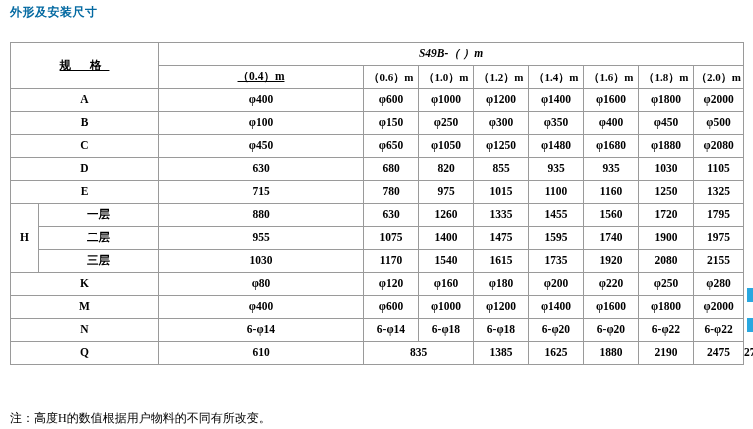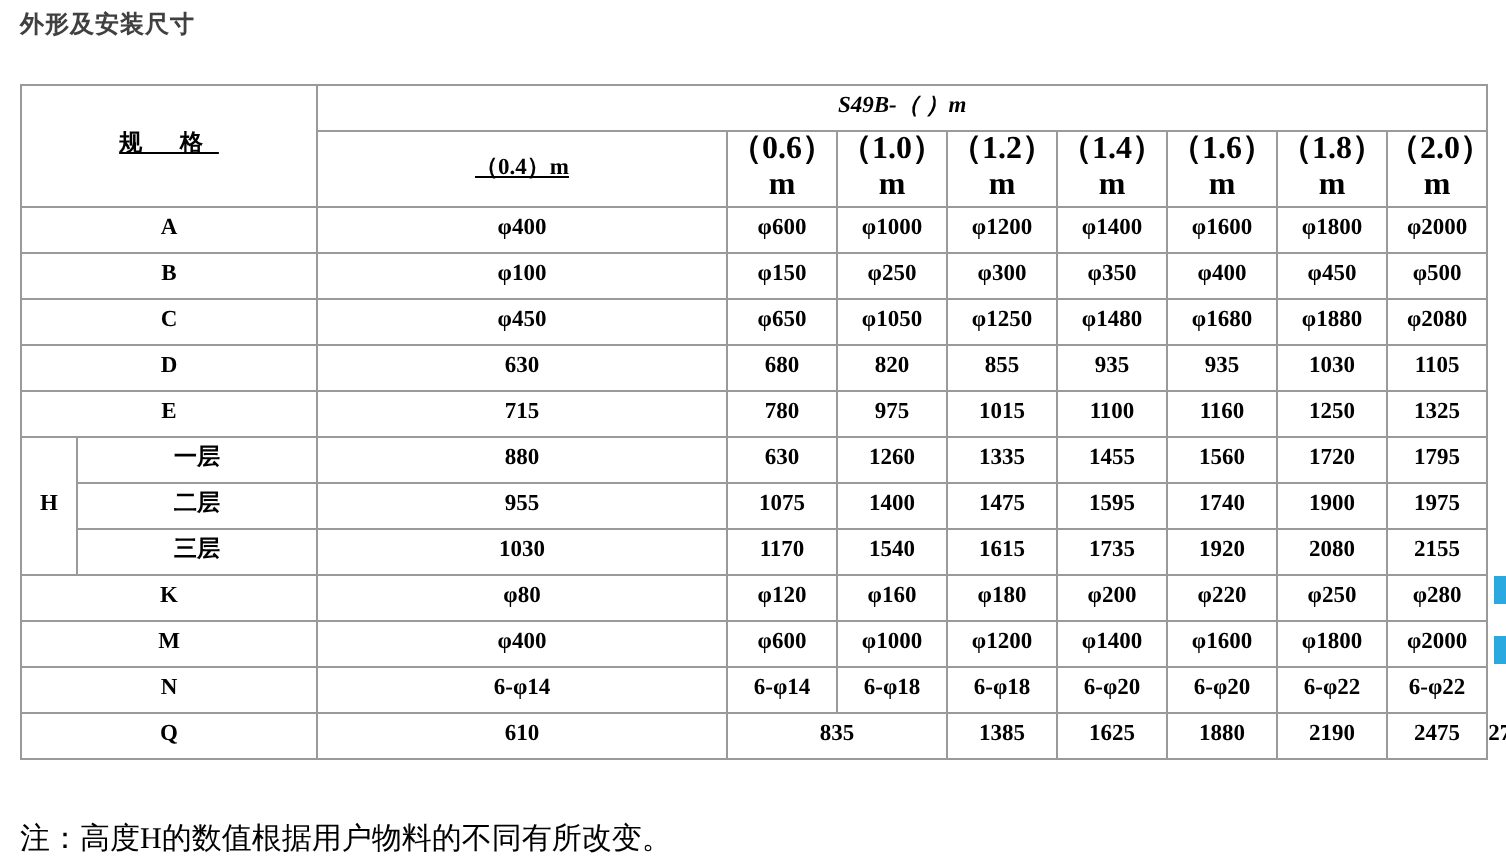--- a/index.html
+++ b/index.html
@@ -14,21 +14,21 @@
     color: #000;
     position: relative;
     overflow: hidden;
   }
   #page-title {
     position: absolute;
     left: 10px;
     top: 4px;
     font-size: 12px;
     font-weight: bold;
-    color: #404040;
+    color: #0369a1;
     letter-spacing: 0.5px;
   }
   #table-wrap {
     position: absolute;
     left: 10px;
     top: 42px;
     width: 733px;
   }
   table.spec {
     border-collapse: collapse;
@@ -42,21 +42,21 @@
     vertical-align: middle;
     padding: 0;
     font-weight: bold;
     font-family: "Liberation Serif", serif;
     font-size: 11.5px;
     height: 22px;
     line-height: 1.15;
     background: #ffffff;
   }
   table.spec td.sub {
-    font-size: 16px;
+    font-size: 11px;
   }
   .hdr-merge {
     height: 26px;
     font-style: italic;
   }
   .spec-label {
     letter-spacing: 8px;
     font-size: 12.5px;
     text-decoration: underline;
   }
@@ -70,21 +70,21 @@
   td.h-label {
     font-size: 12px;
   }
   td.layer {
     font-size: 12px;
   }
   #note {
     position: absolute;
     left: 10px;
     top: 410px;
-    font-size: 15px;
+    font-size: 12px;
     font-family: "Liberation Serif", serif;
     color: #000;
   }
   .side-marks {
     position: absolute;
     right: 0;
     top: 0;
     width: 6px;
     height: 429px;
   }

